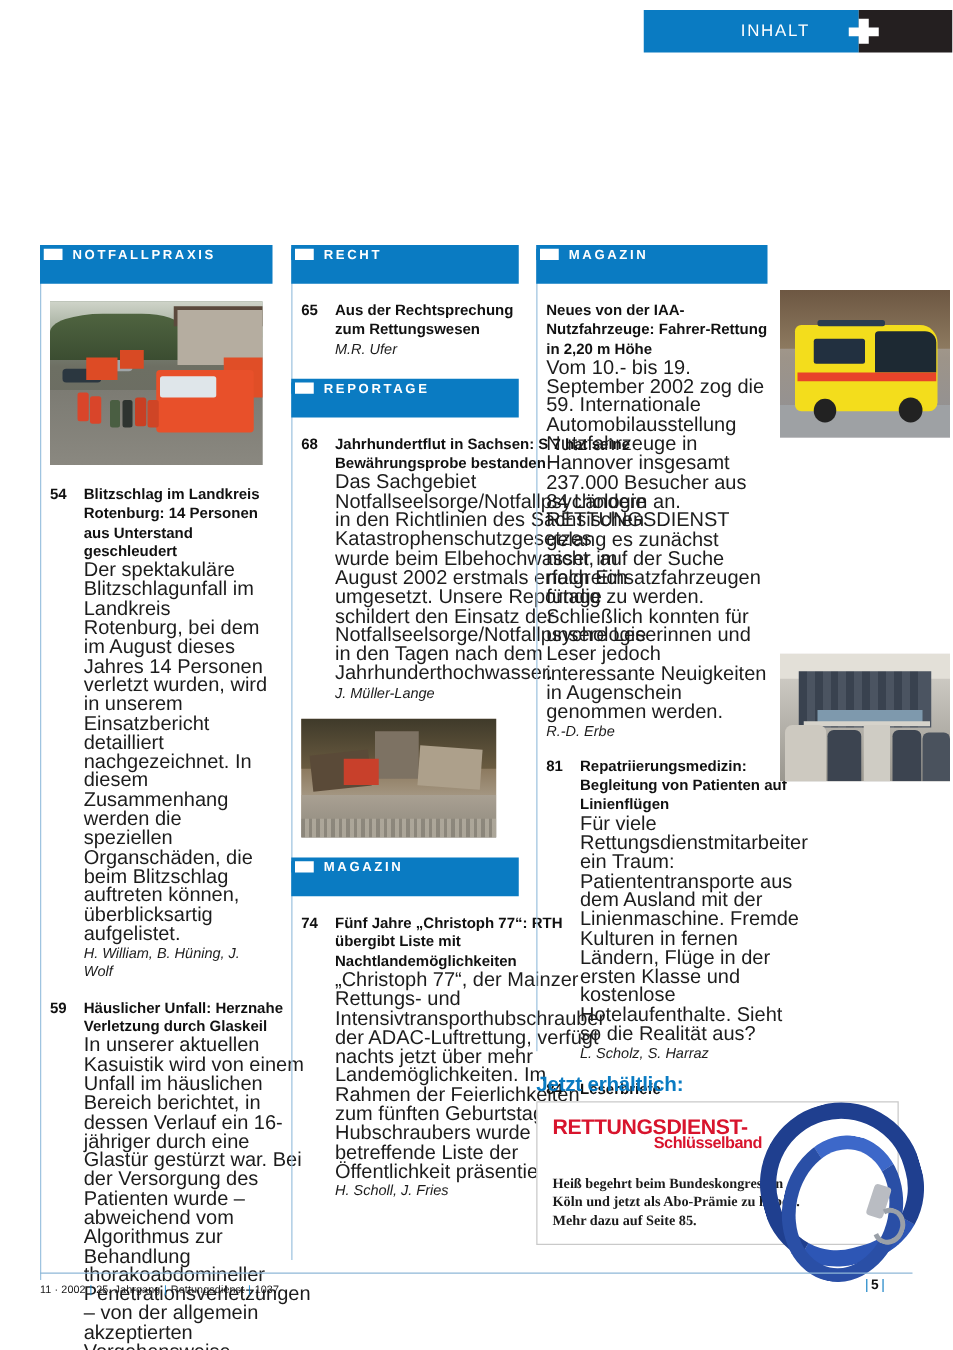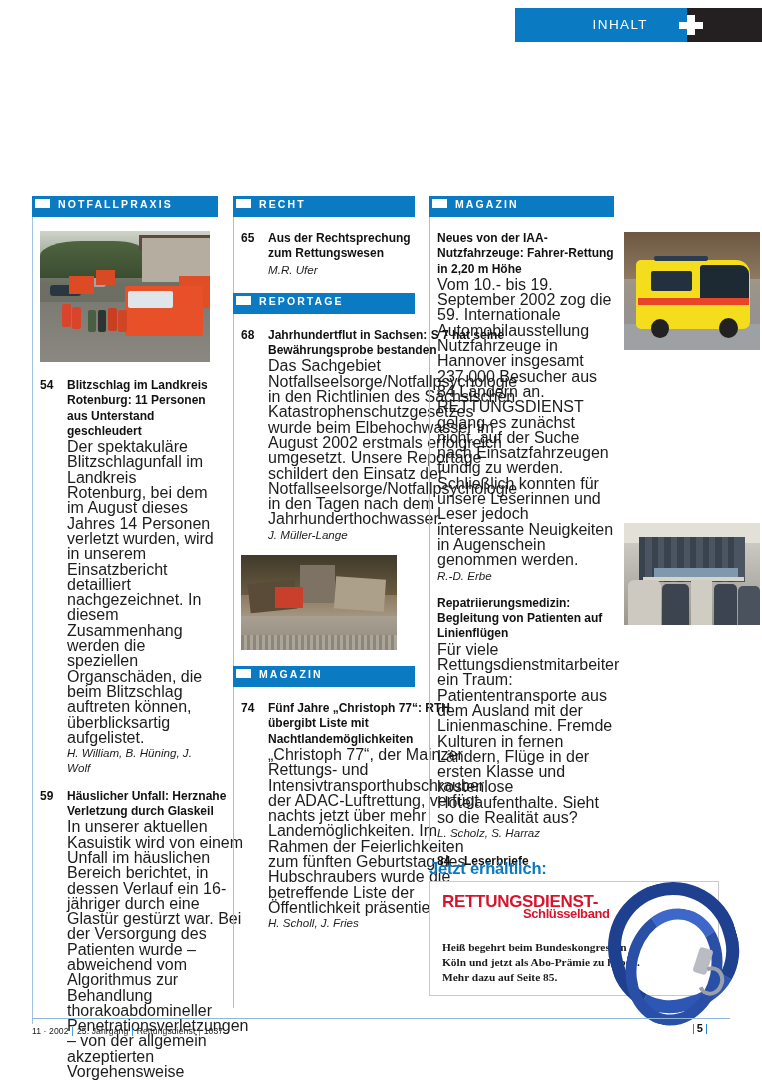--- a/index.html
+++ b/index.html
@@ -87,21 +87,21 @@
     width: 1px;
     background: #9fc4e0;
   }
   .col1 { left: 32px;  width: 186px; }
   .col2 { left: 233px; width: 182px; }
   .col3 { left: 429px; width: 185px; }
 
   
   .section-bar {
     position: relative;
-    height: 21px;
+    height: 31px;
     background: #0a7bc2;
     margin-bottom: 14px;
   }
   .section-bar .tab {
     position: absolute;
     left: 3px;
     top: 3px;
     width: 15px;
     height: 9px;
     background: #ffffff;
@@ -372,21 +372,21 @@
       <div class="pp b"></div>
       <div class="pp c"></div>
     <div class="pp d"></div>
       <div class="pp e"></div>
       <div class="pp f"></div>
   </div>
 
   <div class="entry">
     <div class="pg">54</div>
     <div class="body">
-      <p class="etitle">Blitzschlag im Landkreis Rotenburg: 11 Personen aus Unterstand geschleudert</p>
+      <p class="etitle">Blitzschlag im Landkreis Rotenburg: 14 Personen aus Unterstand geschleudert</p>
       <p class="edesc">Der spektakuläre Blitzschlagunfall im Landkreis Rotenburg, bei dem im August dieses Jahres 14 Personen verletzt wurden, wird in unserem Einsatzbericht detailliert nachgezeichnet. In diesem Zusammenhang werden die speziellen Organschäden, die beim Blitzschlag auftreten können, überblicksartig aufgelistet.</p>
       <p class="eauth">H. William, B. Hüning, J. Wolf</p>
     </div>
   </div>
 
   <div class="entry">
     <div class="pg">59</div>
     <div class="body">
       <p class="etitle">Häuslicher Unfall: Herznahe Verletzung durch Glaskeil</p>
       <p class="edesc">In unserer aktuellen Kasuistik wird von einem Unfall im häuslichen Bereich berichtet, in dessen Verlauf ein 16-jähriger durch eine Glastür gestürzt war. Bei der Versorgung des Patienten wurde – abweichend vom Algorithmus zur Behandlung thorakoabdomineller Penetrationsverletzungen – von der allgemein akzeptierten Vorgehensweise abgewichen und auf eine schonende und nicht zeitorientierte Rettung Wert gelegt, um eine zusätzliche Verletzung des Patienten zu verhindern.</p>
@@ -460,20 +460,21 @@
 
   <div class="entry">
     <div class="body">
       <p class="etitle">Neues von der IAA-Nutzfahrzeuge: Fahrer-Rettung in 2,20 m Höhe</p>
       <p class="edesc">Vom 10.- bis 19. September 2002 zog die 59. Internationale Automobilausstellung Nutzfahrzeuge in Hannover insgesamt 237.000 Besucher aus 84 Ländern an. RETTUNGSDIENST gelang es zunächst nicht, auf der Suche nach Einsatzfahrzeugen fündig zu werden. Schließlich konnten für unsere Leserinnen und Leser jedoch interessante Neuigkeiten in Augenschein genommen werden.</p>
       <p class="eauth">R.-D. Erbe</p>
     </div>
   </div>
 
   <div class="entry">
+    <div class="pg">81</div>
     <div class="body">
       <p class="etitle">Repatriierungsmedizin: Begleitung von Patienten auf Linienflügen</p>
       <p class="edesc">Für viele Rettungsdienstmitarbeiter ein Traum: Patiententransporte aus dem Ausland mit der Linienmaschine. Fremde Kulturen in fernen Ländern, Flüge in der ersten Klasse und kostenlose Hotelaufenthalte. Sieht so die Realität aus?</p>
       <p class="eauth">L. Scholz, S. Harraz</p>
     </div>
   </div>
 
   <div class="entry simple">
     <div class="pg">84</div>
     <div class="body">

